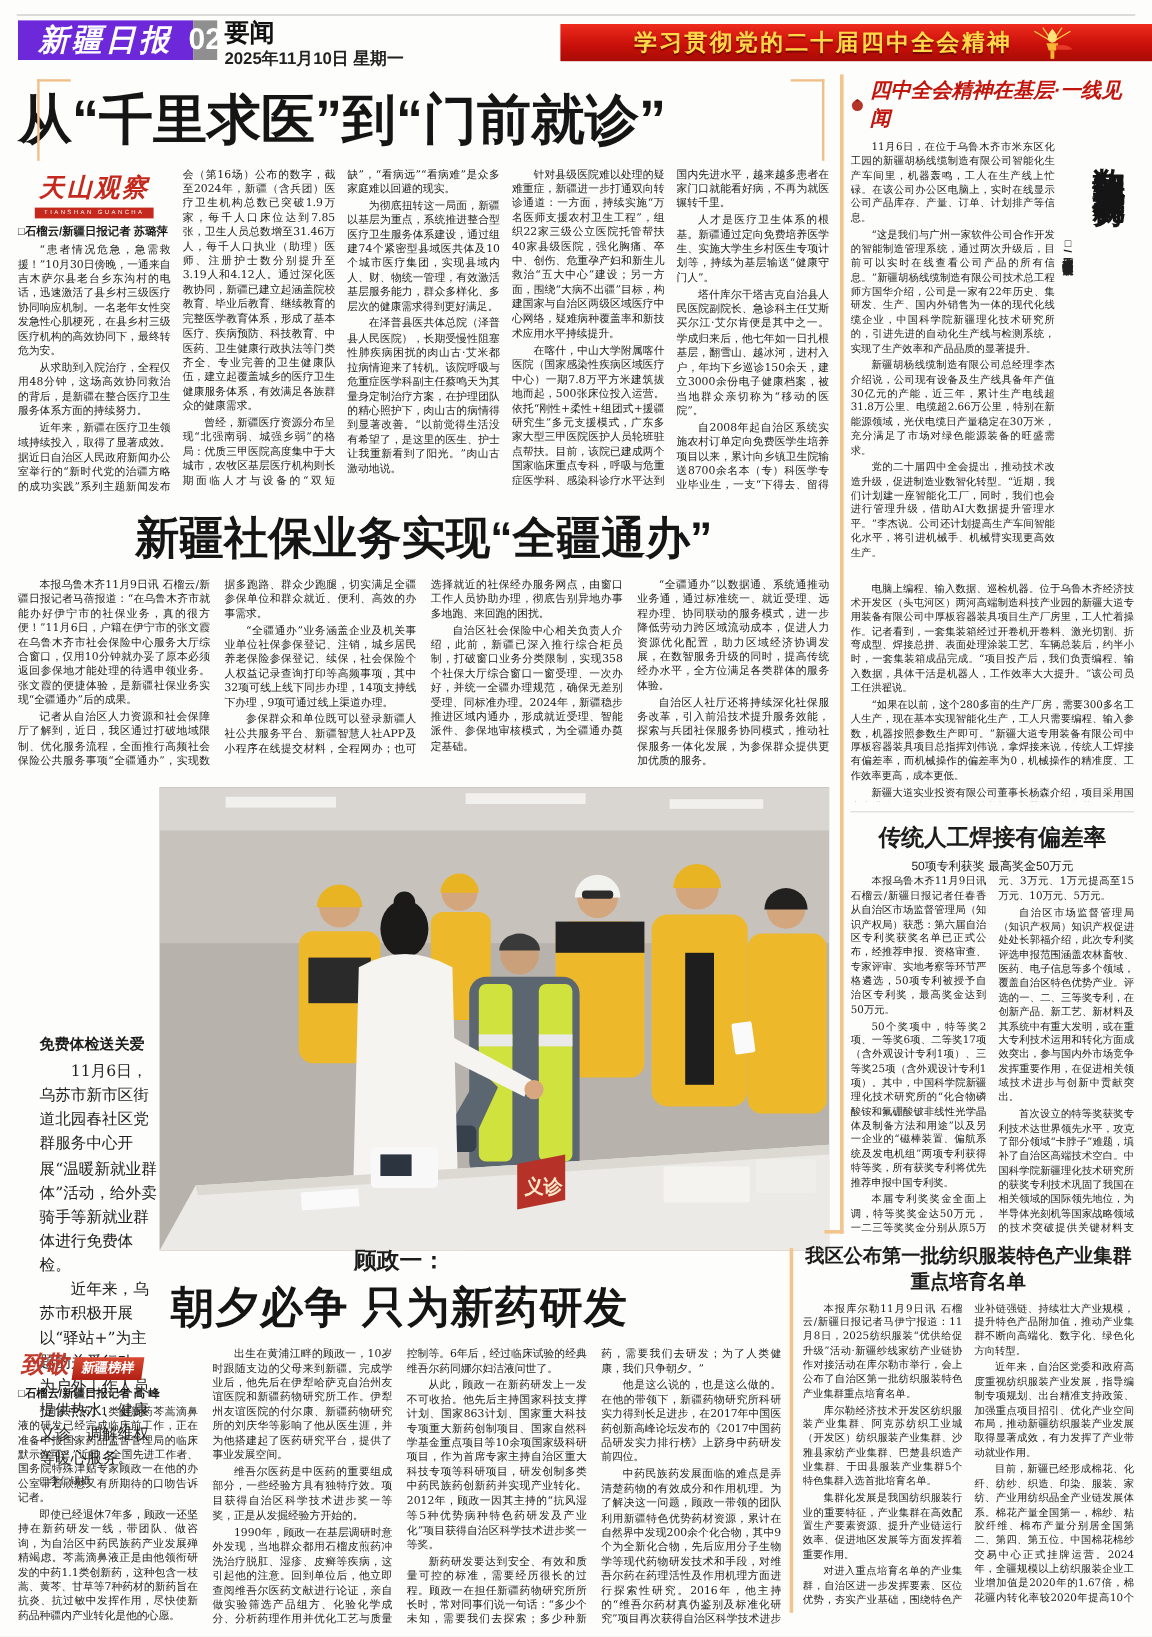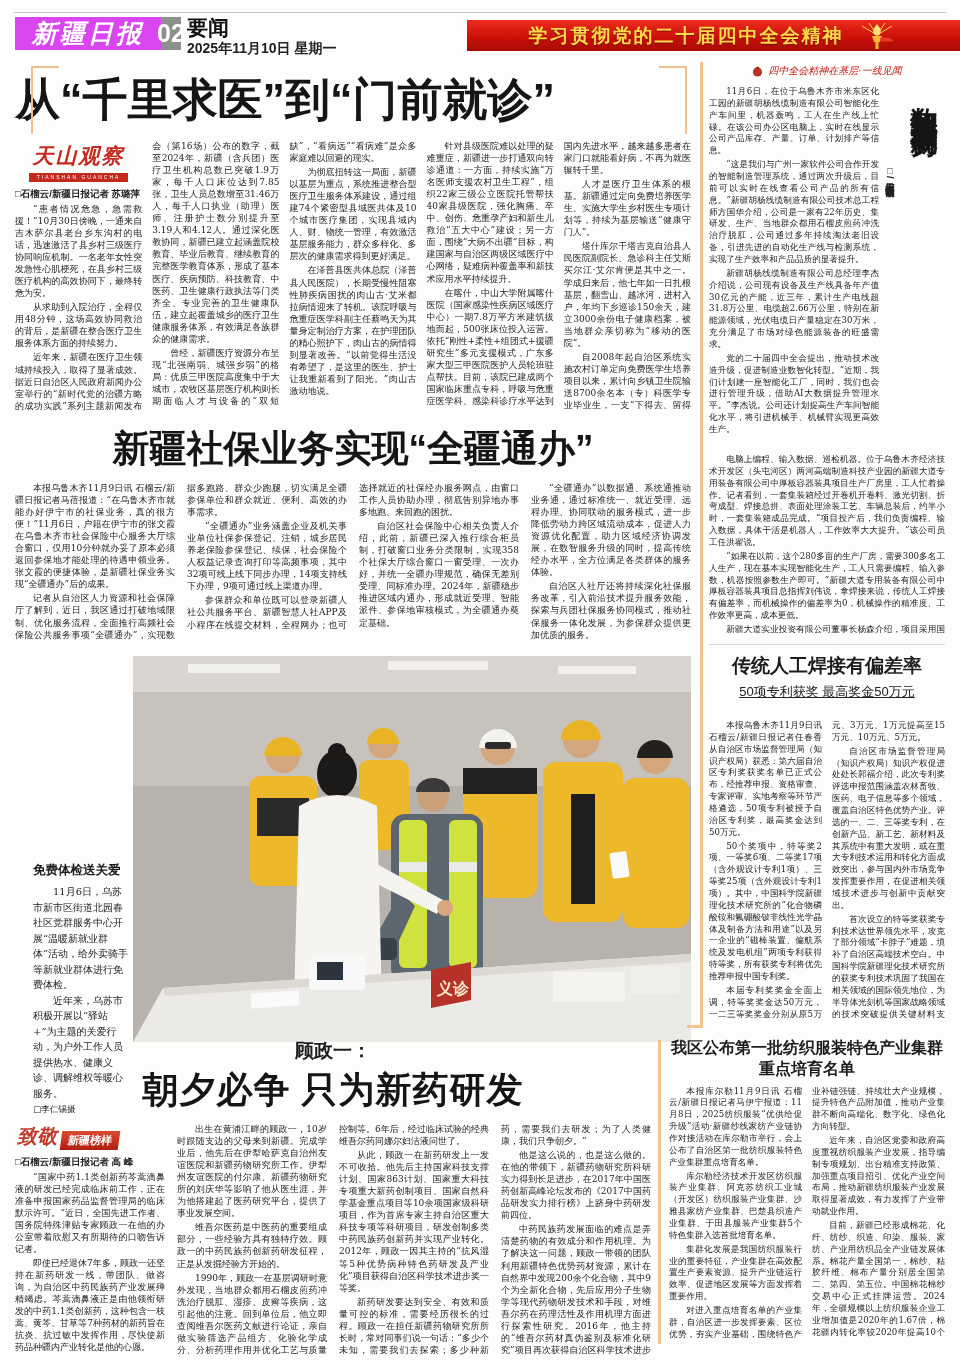--- a/index.html
+++ b/index.html
@@ -3,21 +3,21 @@
 <meta charset="utf-8">
 <style>
   html,body{margin:0;padding:0;background:#e9e7e3;}
   .page{position:relative;width:960px;height:1364px;margin:0 auto;background:#fdfdfc;
         font-family:"DejaVu Serif",serif;color:#1c1c1c;overflow:hidden;}
   .toprule{position:absolute;top:12px;left:14px;right:14px;border-top:1px solid #c6c6c6;}
 
   
   .masthead{position:absolute;top:17px;left:15px;right:15px;height:40px;}
   .mast-left{display:flex;align-items:flex-start;gap:0;}
-  .paper-name{width:146px;height:33px;background:#d946ef;color:#fff;display:flex;align-items:center;
+  .paper-name{width:146px;height:33px;background:#6d28d9;color:#fff;display:flex;align-items:center;
               justify-content:center;font-family:"DejaVu Serif",serif;font-style:italic;font-weight:bold;
               font-size:25px;letter-spacing:3px;}
   .page-no{width:20px;height:33px;background:#8f8f8f;color:#fff;display:flex;align-items:center;
            justify-content:center;font-family:"Liberation Sans",sans-serif;font-weight:bold;font-size:25px;}
   .section-block{margin-left:6px;line-height:1;}
   .section-name{font-family:"Liberation Sans",sans-serif;font-weight:bold;font-size:21px;color:#111;}
   .mast-date{font-family:"Liberation Sans",sans-serif;font-size:14px;color:#222;margin-top:3px;font-weight:bold;}
   .banner{position:absolute;left:452px;top:3px;width:494px;height:31px;
           background:linear-gradient(180deg,#ef2b1e 0%,#c60f08 60%,#a80c06 100%);
           display:flex;align-items:center;justify-content:center;gap:10px;}
@@ -56,48 +56,48 @@
 
   
   h2.social-title{margin:10px 0 8px;text-align:center;font-family:"Liberation Sans",sans-serif;
                   font-weight:bold;font-size:37px;color:#151515;}
   .social-body{height:168px;column-count:4;column-gap:12px;font-size:9px;line-height:1.34;}
 
   
   .photo-row{position:relative;height:388px;margin-top:6px;}
   .caption-box{position:absolute;left:18px;top:206px;width:98px;}
   .caption-title{font-family:"Liberation Sans",sans-serif;font-weight:bold;font-size:12.5px;margin-bottom:5px;}
-  .caption-box p{font-size:10px;line-height:1.55;text-indent:2em;margin:0;color:#222;}
+  .caption-box p{font-size:13px;line-height:1.55;text-indent:2em;margin:0;color:#222;}
   .caption-credit{text-align:left;font-size:8.6px;margin-top:3px;}
   .photo-frame{position:absolute;left:118px;top:0;width:558px;height:386px;background:#b7b2ab;overflow:hidden;}
 
   
   .kicker{text-align:center;font-family:"Liberation Sans",sans-serif;font-weight:bold;font-size:19px;margin-top:2px;}
   h2.hero-title{margin:2px 0 8px;text-align:center;font-family:"Liberation Sans",sans-serif;
                 font-weight:bold;font-size:36px;color:#151515;letter-spacing:1px;}
   .hero-body{height:238px;column-count:4;column-gap:12px;font-size:9px;line-height:1.34;}
   .jingxin{margin:0 2px 6px;break-inside:avoid;display:flex;align-items:flex-end;gap:4px;}
   .jingxin-script{font-family:"DejaVu Serif",serif;font-style:italic;font-weight:bold;font-size:20px;color:#c0392b;}
   .jingxin-box{background:linear-gradient(180deg,#d94a32,#b01f12);color:#fff;font-family:"Liberation Sans",sans-serif;
                font-size:11px;font-weight:bold;padding:2px 7px;transform:skewX(-8deg);}
 
   
   .badge{display:flex;align-items:center;justify-content:center;gap:5px;margin:2px 0 8px;}
-  .badge-text{color:#c2150d;font-family:"Liberation Sans",sans-serif;font-weight:normal;font-size:10px;font-style:italic;}
+  .badge-text{color:#c2150d;font-family:"Liberation Sans",sans-serif;font-weight:bold;font-size:17px;font-style:italic;}
   .pom{width:11px;height:11px;flex:0 0 auto;}
   .right1-top{display:flex;}
   .r1-narrow{width:170px;height:362px;font-size:8.6px;line-height:1.38;}
   .r1-byline{writing-mode:vertical-rl;font-size:9px;color:#222;height:230px;margin-top:80px;width:17px;
              font-family:"Liberation Sans",sans-serif;font-weight:bold;}
   .r1-headline{writing-mode:vertical-rl;font-family:"Liberation Sans",sans-serif;font-weight:bold;
                font-size:27px;height:360px;width:42px;color:#151515;letter-spacing:2px;margin-left:4px;}
   .r1-wide{height:182px;font-size:8.6px;line-height:1.38;margin-top:6px;}
   .sep{border:none;border-top:1px solid #d9d9d9;margin:8px 0 8px;}
   h3.patent-title{margin:0;text-align:center;font-family:"Liberation Sans",sans-serif;font-weight:bold;font-size:19px;}
-  .patent-sub{text-align:center;font-family:"Liberation Sans",sans-serif;font-size:13px;color:#222;margin:4px 0 19px;text-decoration:underline;}
+  .patent-sub{text-align:center;font-family:"Liberation Sans",sans-serif;font-size:10px;color:#222;margin:4px 0 1px;}
   .patent-body{height:302px;column-count:2;column-gap:10px;font-size:8.6px;line-height:1.38;}
   h3.textile-title{margin:2px 0 6px;text-align:center;font-family:"Liberation Sans",sans-serif;
                    font-weight:bold;font-size:16px;line-height:1.3;}
   .textile-body{height:262px;column-count:2;column-gap:10px;font-size:8.6px;line-height:1.38;}
 </style>
 </head>
 <body>
 
 <div class="page">
   <div class="toprule"></div>
@@ -253,21 +253,21 @@
         <div class="badge">
           <svg class="pom" viewBox="0 0 11 11">
             <circle cx="5.5" cy="6" r="4.6" fill="#b5342a"></circle>
             <path d="M3.6 1.8 L5.5 0.4 L7.4 1.8 L5.5 3 Z" fill="#8f1f16"></path>
           </svg>
           <span class="badge-text">四中全会精神在基层·一线见闻</span>
         </div>
         <div class="right1-top">
           <div class="cols r1-narrow">
             <p>11月6日，在位于乌鲁木齐市米东区化工园的新疆胡杨线缆制造有限公司智能化生产车间里，机器轰鸣，工人在生产线上忙碌。在该公司办公区电脑上，实时在线显示公司产品库存、产量、订单、计划排产等信息。</p>
-            <p>“这是我们与广州一家软件公司合作开发的智能制造管理系统，通过两次升级后，目前可以实时在线查看公司产品的所有信息。”新疆胡杨线缆制造有限公司技术总工程师方国华介绍，公司是一家有22年历史、集研发、生产、当地群众都用石榴皮煎药冲洗治疗脱肛，公司通过多年持续淘汰老旧设备，引进先进的自动化生产线与检测系统，实现了生产效率和产品品质的显著提升。</p>
+            <p>“这是我们与广州一家软件公司合作开发的智能制造管理系统，通过两次升级后，目前可以实时在线查看公司产品的所有信息。”新疆胡杨线缆制造有限公司技术总工程师方国华介绍，公司是一家有22年历史、集研发、生产、国内外销售为一体的现代化线缆企业，中国科学院新疆理化技术研究所的，引进先进的自动化生产线与检测系统，实现了生产效率和产品品质的显著提升。</p>
             <p>新疆胡杨线缆制造有限公司总经理李杰介绍说，公司现有设备及生产线具备年产值30亿元的产能，近三年，累计生产电线超31.8万公里、电缆超2.66万公里，特别在新能源领域，光伏电缆日产量稳定在30万米，充分满足了市场对绿色能源装备的旺盛需求。</p>
             <p>党的二十届四中全会提出，推动技术改造升级，促进制造业数智化转型。“近期，我们计划建一座智能化工厂，同时，我们也会进行管理升级，借助AI大数据提升管理水平。”李杰说。公司还计划提高生产车间智能化水平，将引进机械手、机械臂实现更高效生产。</p>
           </div>
           <div class="r1-byline">□石榴云/新疆日报记者 胡大敏</div>
           <div class="r1-headline">数智化转型塑造发展新优势</div>
         </div>
         <div class="cols r1-wide">
           <p>电脑上编程、输入数据、巡检机器。位于乌鲁木齐经济技术开发区（头屯河区）两河高端制造科技产业园的新疆大道专用装备有限公司中厚板容器装具项目生产厂房里，工人忙着操作。记者看到，一套集装箱经过开卷机开卷料、激光切割、折弯成型、焊接总拼、表面处理涂装工艺、车辆总装后，约半小时，一套集装箱成品完成。“项目投产后，我们负责编程、输入数据，具体干活是机器人，工作效率大大提升。”该公司员工任洪翟说。</p>
           <p>“如果在以前，这个280多亩的生产厂房，需要300多名工人生产，现在基本实现智能化生产，工人只需要编程、输入参数，机器按照参数生产即可。”新疆大道专用装备有限公司中厚板容器装具项目总指挥刘伟说，拿焊接来说，传统人工焊接有偏差率，而机械操作的偏差率为0，机械操作的精准度、工作效率更高，成本更低。</p>
           <p>新疆大道实业投资有限公司董事长杨森介绍，项目采用国内先进的全自动开卷校平跟踪剪切、机器人智能焊装、全流程自动化静电喷粉涂装等生产线和AGV智能物流系统，自动化率超85%。</p>
@@ -298,21 +298,21 @@
       <h2 class="hero-title">朝夕必争 只为新药研发</h2>
       <div class="cols hero-body">
         <div class="jingxin">
           <span class="jingxin-script">致敬</span>
           <span class="jingxin-box">新疆榜样</span>
         </div>
         <p class="byline">□石榴云/新疆日报记者 高 峰</p>
         <p>“国家中药1.1类创新药芩蒿滴鼻液的研发已经完成临床前工作，正在准备申报国家药品监督管理局的临床默示许可。”近日，全国先进工作者、国务院特殊津贴专家顾政一在他的办公室带着欣慰又有所期待的口吻告诉记者。</p>
         <p>即使已经退休7年多，顾政一还坚持在新药研发一线，带团队、做咨询，为自治区中药民族药产业发展殚精竭虑。芩蒿滴鼻液正是由他领衔研发的中药1.1类创新药，这种包含一枝蒿、黄芩、甘草等7种药材的新药旨在抗炎、抗过敏中发挥作用，尽快使新药品种疆内产业转化是他的心愿。</p>
         <p>出生在黄浦江畔的顾政一，10岁时跟随支边的父母来到新疆。完成学业后，他先后在伊犁哈萨克自治州友谊医院和新疆药物研究所工作。伊犁州友谊医院的付尔康、新疆药物研究所的刘庆华等影响了他从医生涯，并为他搭建起了医药研究平台，提供了事业发展空间。</p>
-        <p>维吾尔医药是中医药的重要组成部分，一些经验方具有独特疗效。顾政一的中药民族药创新药研发征程，正是从发掘经验方开始的。</p>
+        <p>维吾尔医药是中医药的重要组成部分，一些经验方具有独特疗效。项目获得自治区科学技术进步奖一等奖，正是从发掘经验方开始的。</p>
         <p>1990年，顾政一在基层调研时意外发现，当地群众都用石榴皮煎药冲洗治疗脱肛、湿疹、皮癣等疾病，这引起他的注意。回到单位后，他立即查阅维吾尔医药文献进行论证，亲自做实验筛选产品组方、化验化学成分、分析药理作用并优化工艺与质量控制等。6年后，经过临床试验的经典维吾尔药同娜尔妇洁液问世了。</p>
         <p>从此，顾政一在新药研发上一发不可收拾。他先后主持国家科技支撑计划、国家863计划、国家重大科技专项重大新药创制项目、国家自然科学基金重点项目等10余项国家级科研项目，作为首席专家主持自治区重大科技专项等科研项目，研发创制多类中药民族药创新药并实现产业转化。2012年，顾政一因其主持的“抗风湿等5种优势病种特色药研发及产业化”项目获得自治区科学技术进步奖一等奖。</p>
         <p>新药研发要达到安全、有效和质量可控的标准，需要经历很长的过程。顾政一在担任新疆药物研究所所长时，常对同事们说一句话：“多少个未知，需要我们去探索；多少种新药，需要我们去研发；为了人类健康，我们只争朝夕。”</p>
         <p>他是这么说的，也是这么做的。在他的带领下，新疆药物研究所科研实力得到长足进步，在2017年中国医药创新高峰论坛发布的《2017中国药品研发实力排行榜》上跻身中药研发前四位。</p>
         <p>中药民族药发展面临的难点是弄清楚药物的有效成分和作用机理。为了解决这一问题，顾政一带领的团队利用新疆特色优势药材资源，累计在自然界中发现200余个化合物，其中9个为全新化合物，先后应用分子生物学等现代药物研发技术和手段，对维吾尔药在药理活性及作用机理方面进行探索性研究。2016年，他主持的“维吾尔药材真伪鉴别及标准化研究”项目再次获得自治区科学技术进步奖一等奖。2017年，他因在科技创新、成果转化中作出特殊贡献，获得自治区科学技术进步奖特等奖。</p>
 
       </div>
     </section>
 
     <div class="vdiv2"></div>

